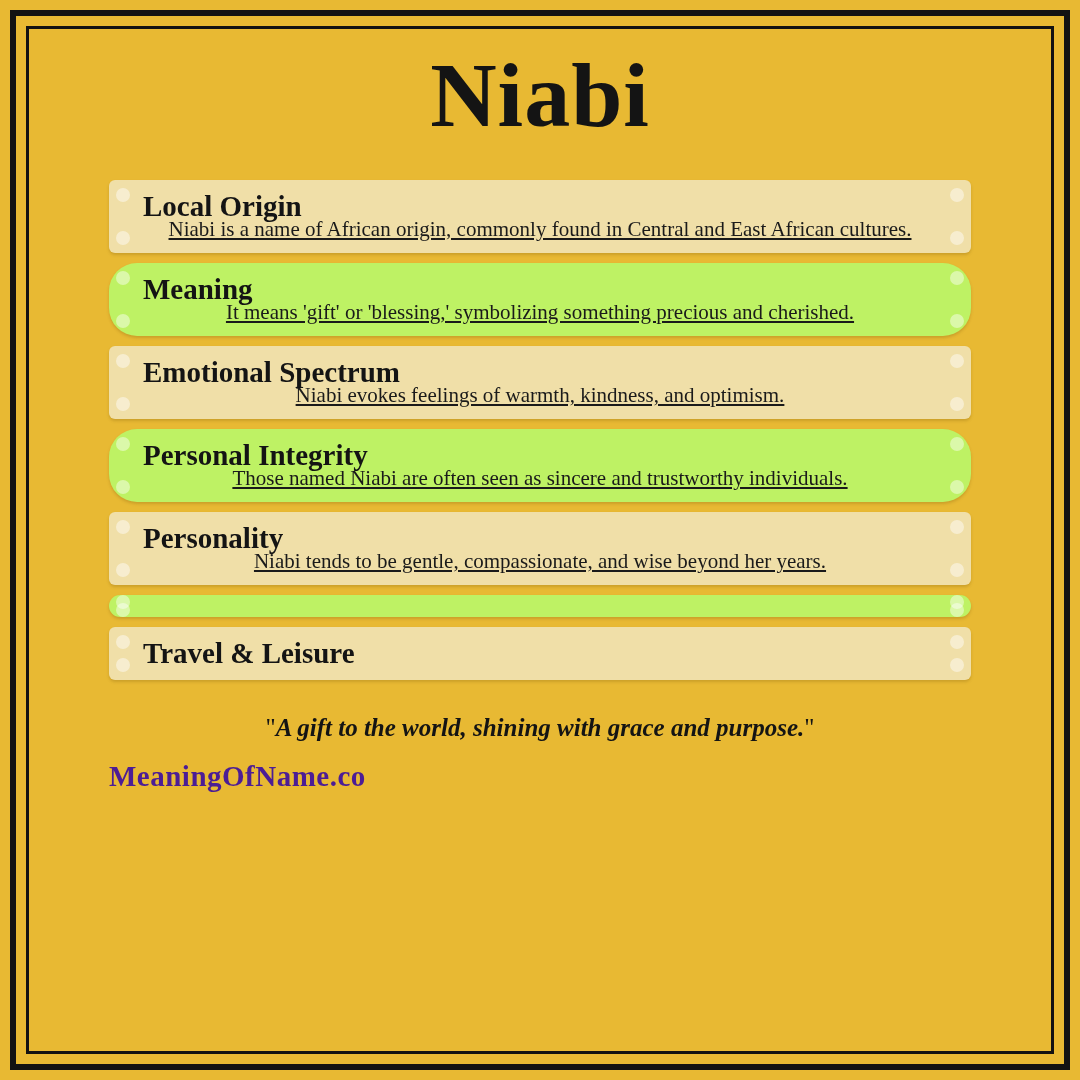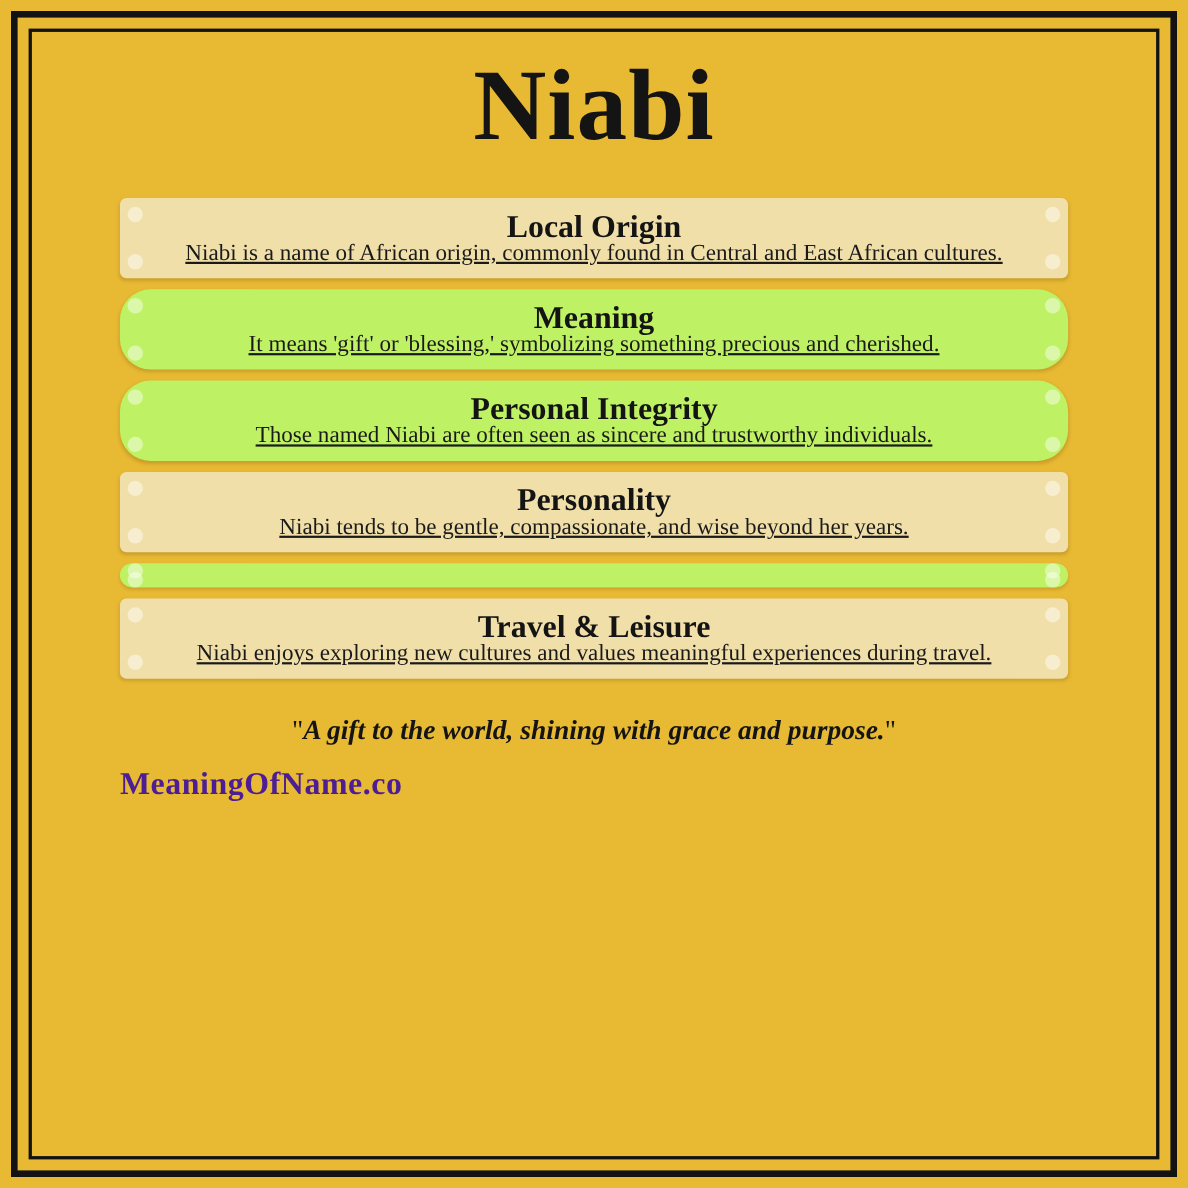--- a/index.html
+++ b/index.html
@@ -83,21 +83,21 @@
     width: 14px;
     height: 14px;
     border-radius: 50%;
     background: rgba(255, 255, 255, 0.45);
   }
   .card .tab-left { left: 7px; }
   .card .tab-right { right: 7px; }
   .card .tab-top { top: 8px; }
   .card .tab-bottom { bottom: 8px; }
   .card-title {
-    text-align: center;
+    text-align: left;
     font-size: 29px;
     font-weight: bold;
     color: #141414;
     line-height: 1.0;
     margin: 2px 0 0 0;
   }
   .card-text {
     text-align: center;
     font-size: 21px;
     color: #1a1a1a;
@@ -150,20 +150,28 @@
 
       <div class="card alt">
         <span class="tab-left tab-top"></span>
         <span class="tab-right tab-top"></span>
         <span class="tab-left tab-bottom"></span>
         <span class="tab-right tab-bottom"></span>
         <div class="card-title">Meaning</div>
         <div class="card-text">It means 'gift' or 'blessing,' symbolizing something precious and cherished.</div>
       </div>
 
+      <div class="card">
+        <span class="tab-left tab-top"></span>
+        <span class="tab-right tab-top"></span>
+        <span class="tab-left tab-bottom"></span>
+        <span class="tab-right tab-bottom"></span>
+        <div class="card-title">Emotional Spectrum</div>
+        <div class="card-text">Niabi evokes feelings of warmth, kindness, and optimism.</div>
+      </div>
 
       <div class="card alt">
         <span class="tab-left tab-top"></span>
         <span class="tab-right tab-top"></span>
         <span class="tab-left tab-bottom"></span>
         <span class="tab-right tab-bottom"></span>
         <div class="card-title">Personal Integrity</div>
         <div class="card-text">Those named Niabi are often seen as sincere and trustworthy individuals.</div>
       </div>
 
@@ -182,21 +190,20 @@
         <span class="tab-left tab-bottom"></span>
         <span class="tab-right tab-bottom"></span>
       </div>
 
       <div class="card">
         <span class="tab-left tab-top"></span>
         <span class="tab-right tab-top"></span>
         <span class="tab-left tab-bottom"></span>
         <span class="tab-right tab-bottom"></span>
         <div class="card-title">Travel &amp; Leisure</div>
-        <div class="card-text">Niabi enjoys exploring new cultures and values meaningful experiences during travel.</div>
       </div>
 
     </div>
 
     <div class="quote"><span class="mark">"</span><span>A gift to the world, shining with grace and purpose.</span><span class="mark">"</span></div>
 
     <div class="brand">MeaningOfName.co</div>
 
   </div>
 </div>

